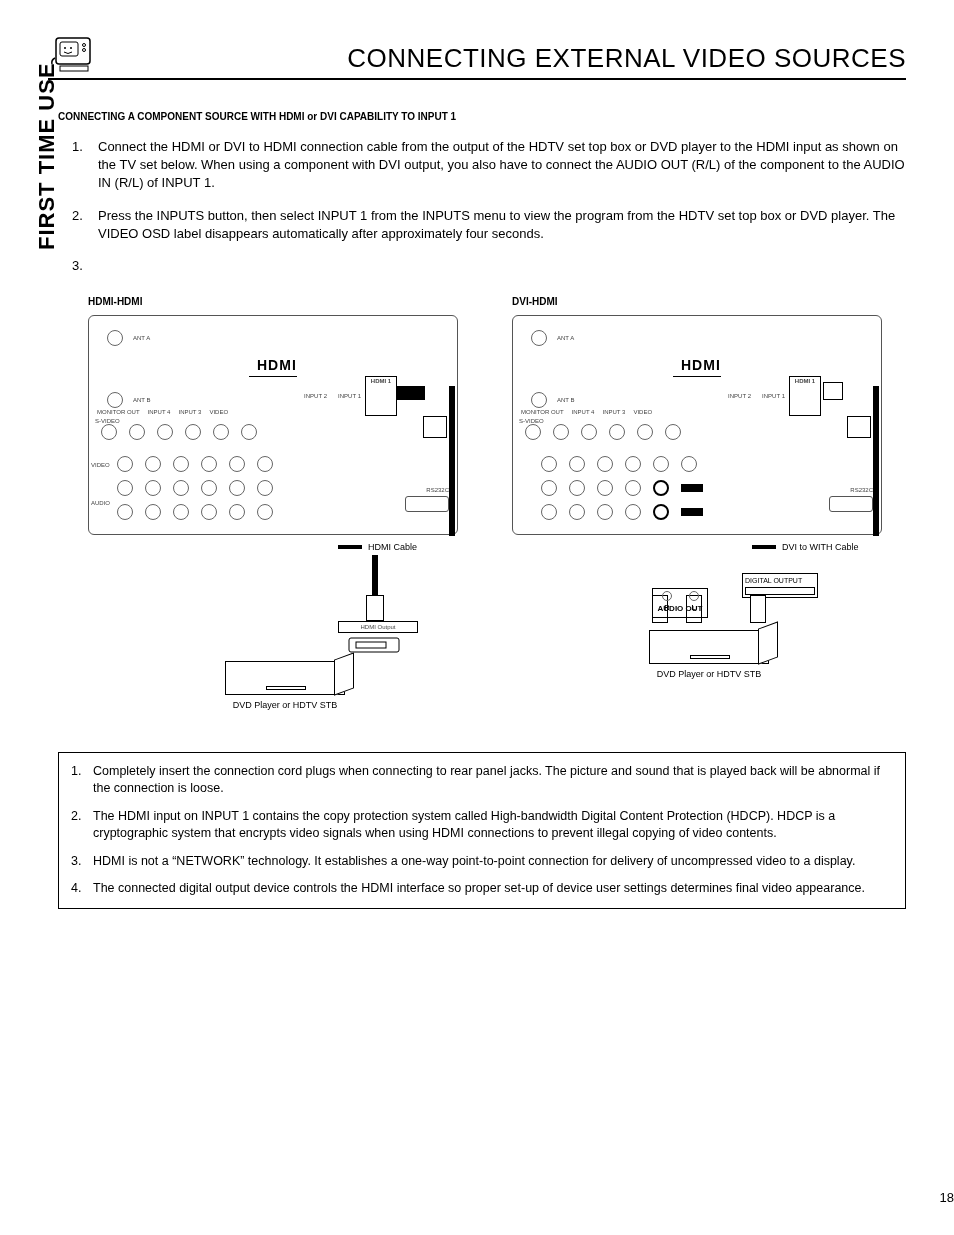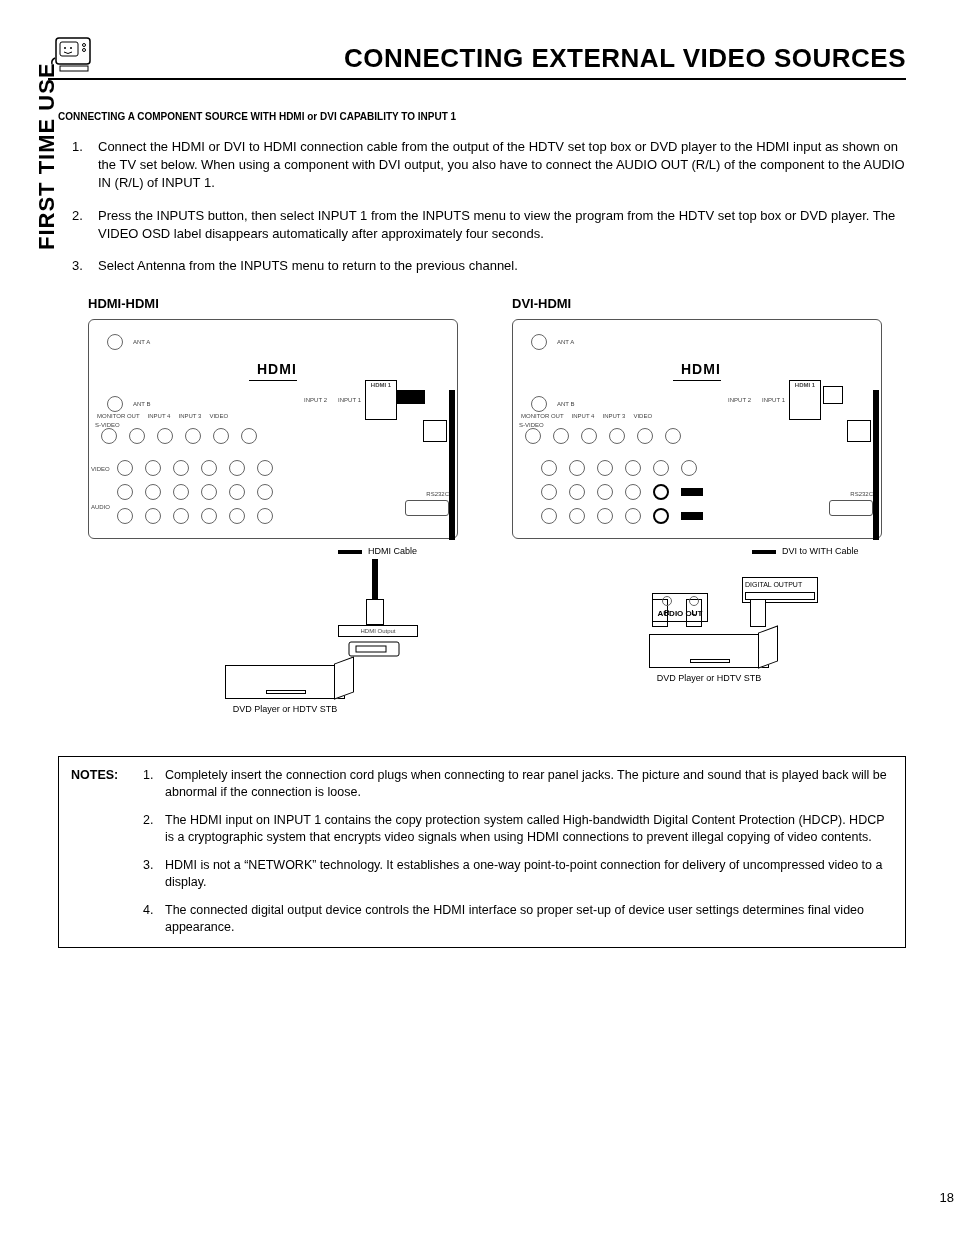--- a/index.html
+++ b/index.html
@@ -19,21 +19,21 @@
     border-bottom: 2px solid #000;
     padding-bottom: 4px;
     margin-bottom: 30px;
   }
   .tv-icon {
     width: 48px; height: 44px;
     margin-left: 2px;
   }
   .page-title {
     font-size: 26px;
-    font-weight: bold;
+    font-weight: normal;
     letter-spacing: 0.5px;
   }
   .side-tab {
     position: absolute;
     left: 34px;
     top: 250px;
     transform: rotate(-90deg);
     transform-origin: left top;
     font-size: 22px;
     font-weight: bold;
@@ -55,21 +55,21 @@
   .step-num { width: 26px; flex-shrink: 0; }
   .diagram-row {
     display: flex;
     gap: 30px;
     margin-top: 10px;
     margin-left: 30px;
   }
   .diagram-col { flex: 1; }
   .diagram-title {
     font-weight: bold;
-    font-size: 13px;
+    font-size: 10px;
     margin-bottom: 6px;
   }
   .diagram-box {
     width: 370px;
     height: 220px;
     border: 1px solid #555;
     border-radius: 6px;
     position: relative;
     background: #fff;
   }
@@ -210,21 +210,20 @@
     <div class="step">
       <div class="step-num">1.</div>
       <div>Connect the HDMI or DVI to HDMI connection cable from the output of the HDTV set top box or DVD player to the HDMI input as shown on the TV set below.  When using a component with DVI output, you also have to connect the AUDIO OUT (R/L) of the component to the AUDIO IN (R/L) of INPUT 1.</div>
     </div>
     <div class="step">
       <div class="step-num">2.</div>
       <div>Press the INPUTS button, then select INPUT 1 from the INPUTS menu to view the program from the HDTV set top box or DVD player.  The VIDEO OSD label disappears automatically after approximately four seconds.</div>
     </div>
     <div class="step">
       <div class="step-num">3.</div>
-      <div>Select Antenna from the INPUTS menu to return to the previous channel.</div>
     </div>
   </div>
 
   <div class="diagram-row">
 
     <div class="diagram-col">
       <div class="diagram-title">HDMI-HDMI</div>
       <div class="diagram-box">
         <span class="hdmi-logo">HDMI</span>
 
@@ -402,21 +401,20 @@
 
       <div class="device-box" style="margin-top:12px;">
         <div style="position:absolute; bottom:4px; left:40px; width:40px; height:4px; border:1px solid #000;"></div>
       </div>
       <div class="device-caption">DVD Player or HDTV STB</div>
     </div>
   </div>
 
   <div class="notes-box">
     <div class="notes-flex">
-      <div class="notes-label">NOTES:</div>
       <div class="notes-list">
         <div class="note-item">
           <div class="note-num">1.</div>
           <div>Completely insert the connection cord plugs when connecting to rear panel jacks.  The picture and sound that is played back will be abnormal if the connection is loose.</div>
         </div>
         <div class="note-item">
           <div class="note-num">2.</div>
           <div>The HDMI input on INPUT 1 contains the copy protection system called High-bandwidth Digital Content Protection (HDCP).  HDCP is a cryptographic system that encrypts video signals when using HDMI connections to prevent illegal copying of video contents.</div>
         </div>
         <div class="note-item">

